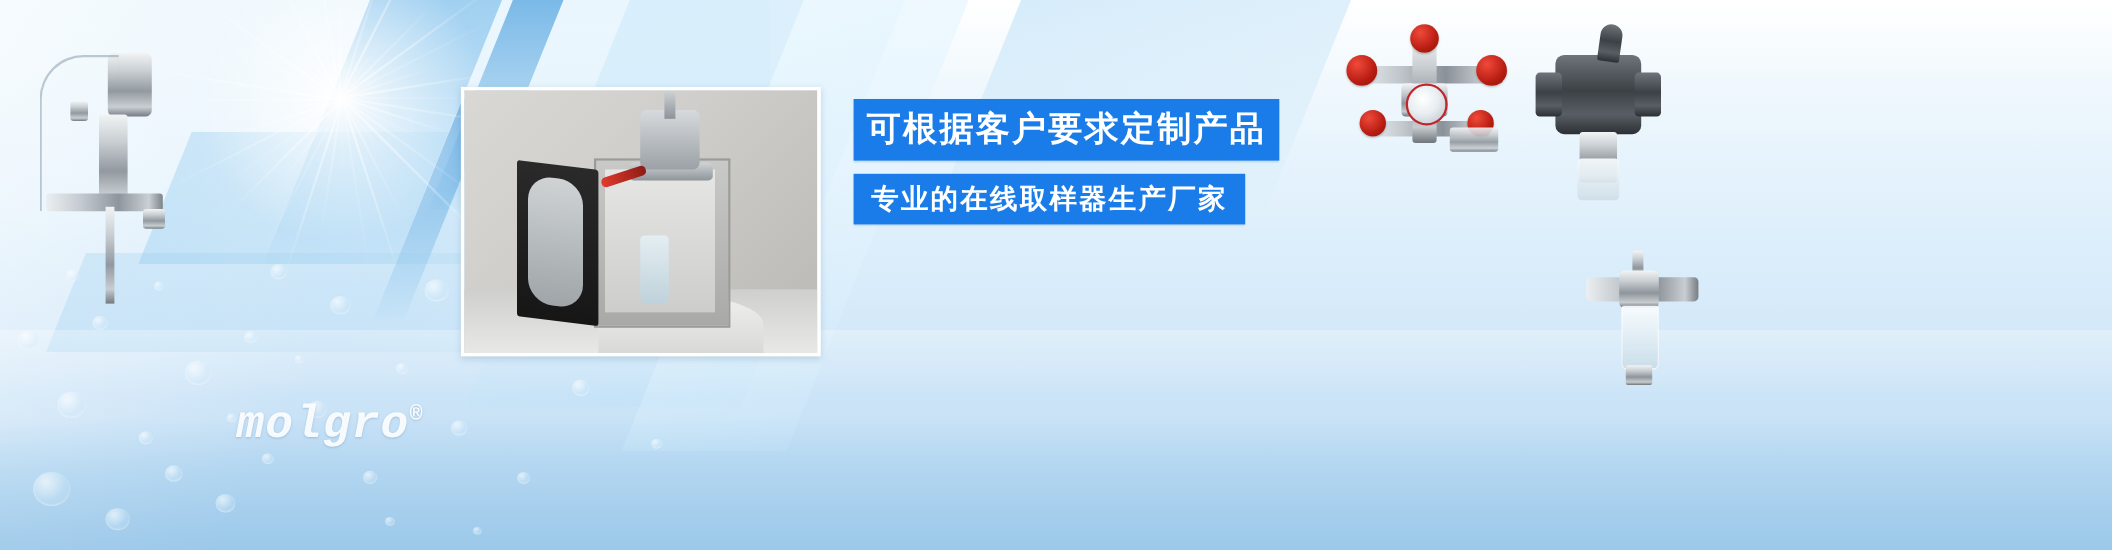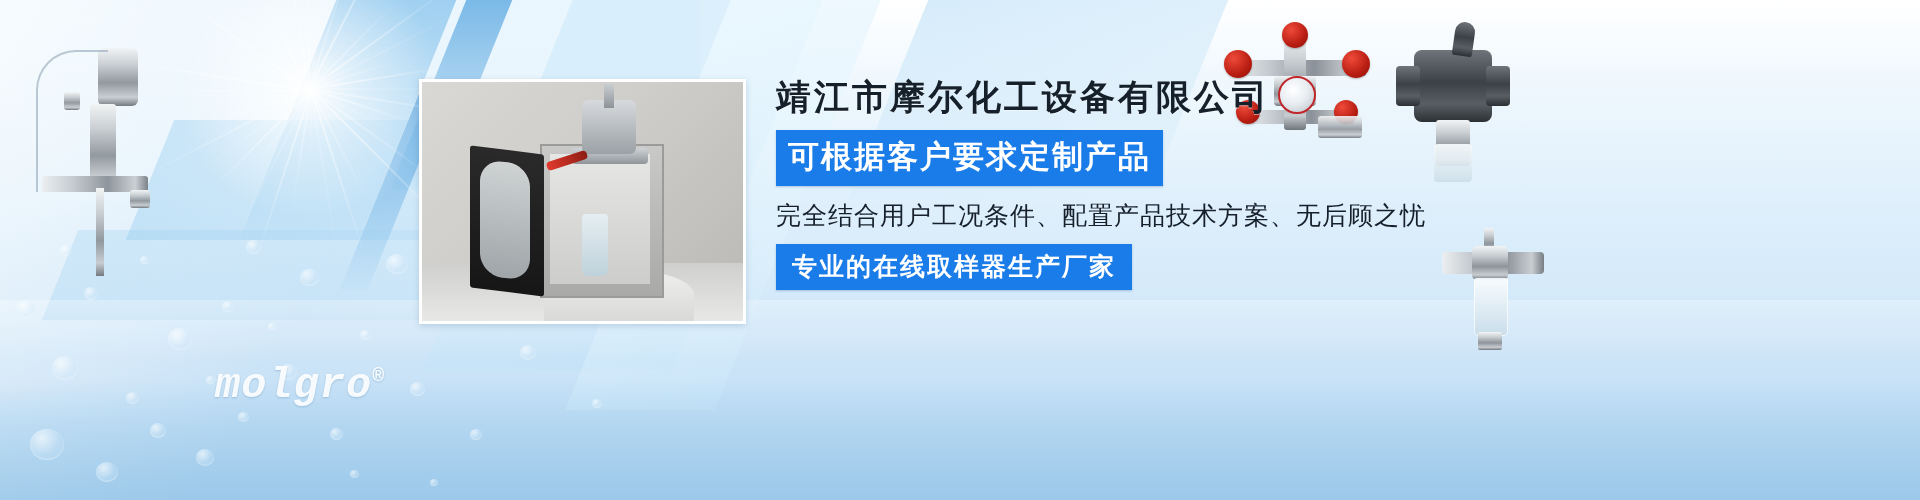--- a/index.html
+++ b/index.html
@@ -267,19 +267,17 @@
     <div class="metal" style="position:absolute;left:86px;top:22px;width:40px;height:58px;border-radius:6px;"></div>
     <div class="metal" style="position:absolute;left:78px;top:78px;width:26px;height:86px;border-radius:3px;"></div>
     <div class="metal-h" style="position:absolute;left:30px;top:150px;width:106px;height:16px;border-radius:3px;"></div>
     <div class="metal" style="position:absolute;left:84px;top:162px;width:8px;height:88px;"></div>
     <div class="metal" style="position:absolute;left:52px;top:66px;width:16px;height:18px;border-radius:3px;"></div>
     <div class="metal" style="position:absolute;left:118px;top:164px;width:20px;height:18px;border-radius:3px;"></div>
     <div style="position:absolute;left:24px;top:24px;width:70px;height:140px;border-left:2px solid rgba(150,170,185,.65);border-top:2px solid rgba(150,170,185,.65);border-radius:40px 0 0 0;"></div>
   </div>
 
   <div id="text-block">
-    <div id="company-title">靖江市摩尔化工设备有限公司</div>
     <div><span class="badge" id="tagline-badge">可根据客户要求定制产品</span></div>
-    <div id="feature-line">完全结合用户工况条件、配置产品技术方案、无后顾之忧</div>
     <div><span class="badge" id="custom-badge">专业的在线取样器生产厂家</span></div>
   </div>
 
 </div>
 
 </body></html>

